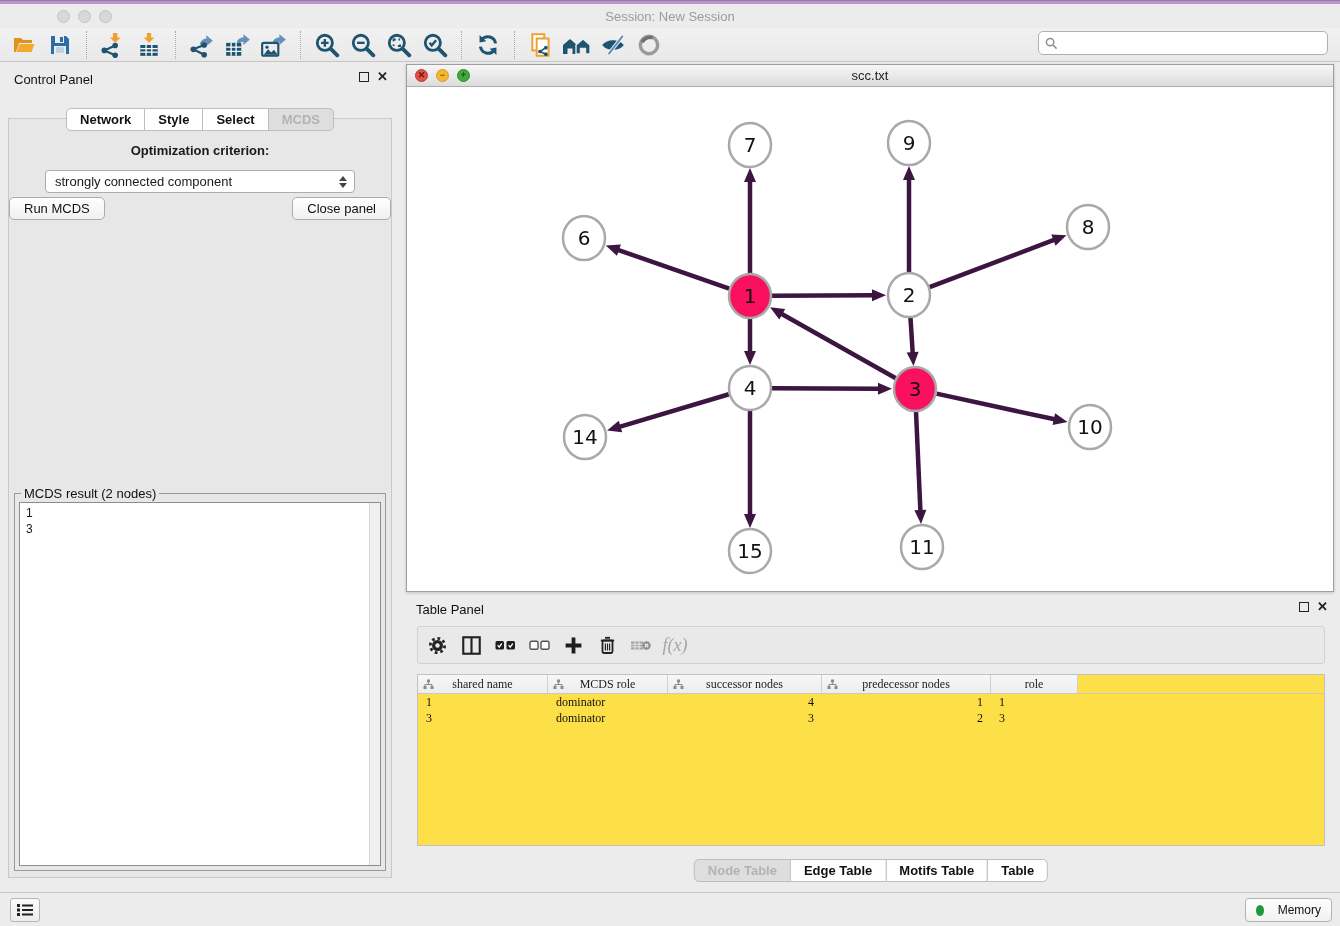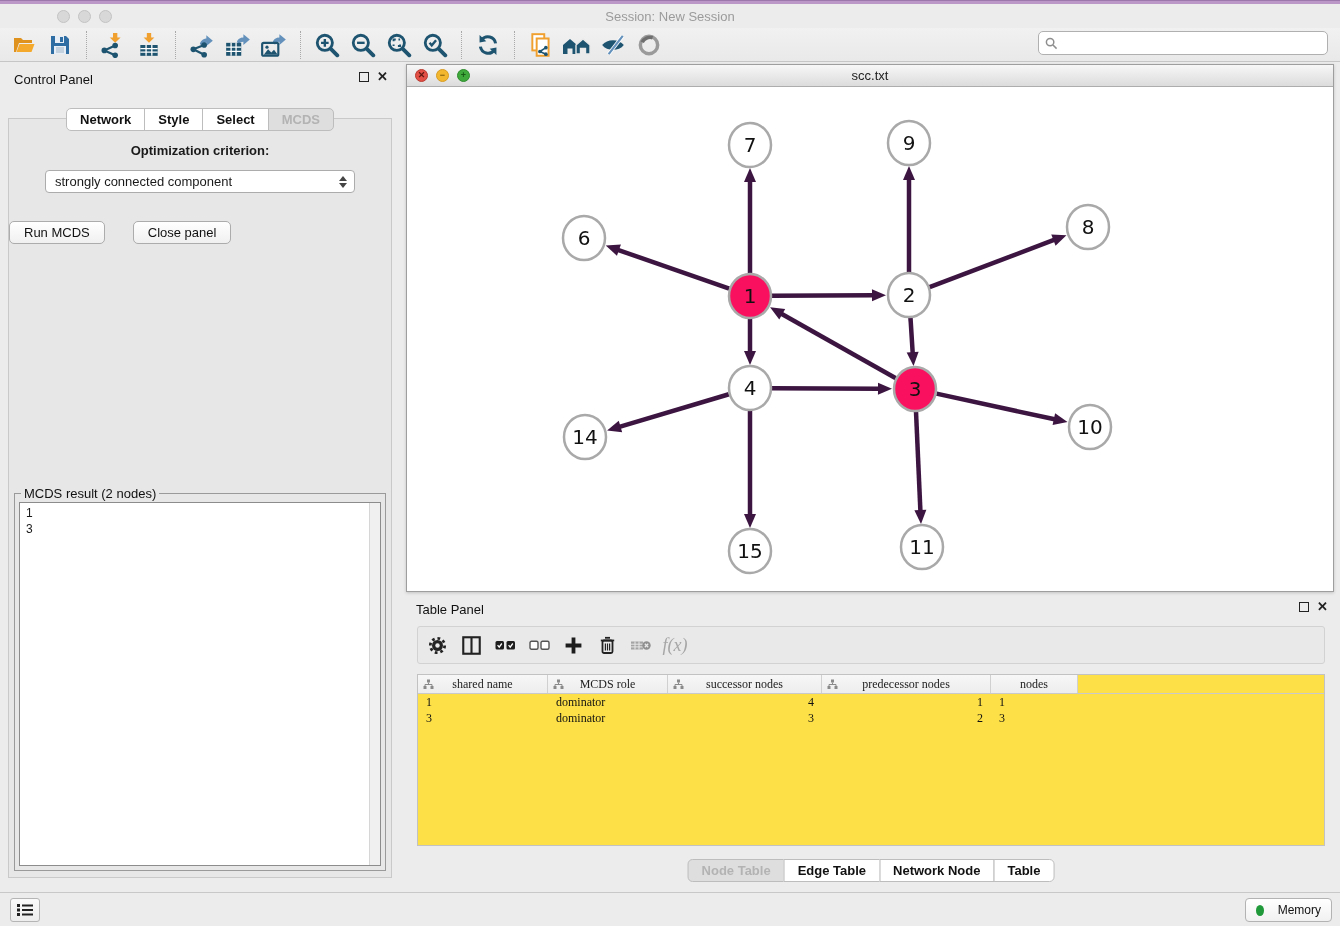--- a/index.html
+++ b/index.html
@@ -35,21 +35,21 @@
   .seg-tab { border:1px solid #BDBDBD; background:#fff; color:#111; font-weight:bold; font-size:13px; padding:3px 13px; margin-left:-1px; cursor:default; }
   .seg-tab.first { border-radius:5px 0 0 5px; margin-left:0; }
   .seg-tab.last { border-radius:0 5px 5px 0; }
   .seg-tab.active { background:#DEDEDE; color:#B3B3B3; }
   .cp-box { position:absolute; top:52px; left:2px; right:2px; bottom:10px; background:#E7E7E7; border:1px solid #C9C9C9; }
   .opt-label { text-align:center; margin-top:24px; font-weight:bold; font-size:13px; }
   .dropdown { width:310px; height:23px; margin:12px auto 0 auto; background:#fff; border:1px solid #ACACAC; border-radius:4px; display:flex; align-items:center; padding-left:9px; position:relative; font-size:13px; }
   .stepper { position:absolute; right:5px; top:3px; width:12px; height:16px; display:flex; flex-direction:column; align-items:center; justify-content:center; gap:2px; }
   .arr-up { width:0; height:0; border-left:4px solid transparent; border-right:4px solid transparent; border-bottom:5px solid #444; }
   .arr-dn { width:0; height:0; border-left:4px solid transparent; border-right:4px solid transparent; border-top:5px solid #444; }
-  .cp-buttons { display:flex; justify-content:flex-start; gap:28px; margin-top:28px; }
+  .cp-buttons { display:flex; justify-content:space-between; gap:28px; margin-top:4px; }
   .mac-btn { height:23px; padding:0 14px; background:linear-gradient(#FFFFFF,#F0F0F0); border:1px solid #ACACAC; border-radius:5px; font-size:13px; font-family:"Liberation Sans",sans-serif; color:#111; }
   .result-fieldset { position:absolute; left:5px; right:5px; top:374px; bottom:6px; border:1px solid #9A9A9A; }
   .result-legend { position:absolute; top:-8px; left:6px; background:#E7E7E7; padding:0 3px; font-size:13px; color:#111; }
   .result-area { position:absolute; left:4px; right:4px; top:8px; bottom:4px; background:#fff; border:1px solid #8C8C8C; font-size:12px; padding:2px 6px; line-height:16px; }
   .result-scroll { position:absolute; right:0; top:0; bottom:0; width:11px; background:#F0F0F0; border-left:1px solid #D6D6D6; }
   
   .network-window { position:absolute; left:406px; top:64px; width:928px; height:528px; background:#fff; border:1px solid #9E9E9E; box-shadow:0 1px 3px rgba(0,0,0,0.18); }
   .nw-titlebar { height:22px; background:linear-gradient(#F7F7F7,#DCDCDC); border-bottom:1px solid #ADADAD; display:flex; align-items:center; position:relative; }
   .nw-title { position:absolute; left:0; right:0; text-align:center; font-size:13px; color:#222; }
   .tl { width:13px; height:13px; border-radius:50%; margin-left:8px; display:flex; align-items:center; justify-content:center; font-size:9px; font-weight:bold; line-height:9px; z-index:2; }
@@ -413,21 +413,21 @@
         <div class="th" style="width: 169px;">
           <svg class="tree-ico" width="11" height="11" viewBox="0 0 11 11">
             <rect x="4" y="0.5" width="3" height="3" fill="#8a8a8a"></rect>
             <rect x="0.5" y="7" width="3" height="3" fill="#8a8a8a"></rect>
             <rect x="7.5" y="7" width="3" height="3" fill="#8a8a8a"></rect>
             <path d="M5.5 3.5v2M2 7V5.5h7V7" stroke="#8a8a8a" fill="none"></path>
           </svg>
           <span>predecessor nodes</span>
         </div>
         <div class="th" style="width: 87px;">
-          <span>nodes</span>
+          <span>role</span>
         </div>
       </div>
     <div id="table-body">
         <div class="tr">
           <div class="td" style="width: 130px; text-align: left;">1</div>
           <div class="td" style="width: 120px; text-align: left;">dominator</div>
           <div class="td" style="width: 154px; text-align: right;">4</div>
           <div class="td" style="width: 169px; text-align: right;">1</div>
           <div class="td" style="width: 87px; text-align: left;">1</div>
         </div>
@@ -436,21 +436,21 @@
           <div class="td" style="width: 120px; text-align: left;">dominator</div>
           <div class="td" style="width: 154px; text-align: right;">3</div>
           <div class="td" style="width: 169px; text-align: right;">2</div>
           <div class="td" style="width: 87px; text-align: left;">3</div>
         </div>
       </div>
   </div>
   <div class="tp-tabs">
     <span class="seg-tab first active">Node Table</span>
     <span class="seg-tab">Edge Table</span>
-    <span class="seg-tab">Network Node</span>
+    <span class="seg-tab">Motifs Table</span>
     <span class="seg-tab last">Table</span>
   </div>
 </div>
 
 <div class="status-bar">
   <div class="list-btn">
     <svg width="18" height="14" viewBox="0 0 18 14">
         <rect x="1" y="1" width="3" height="3" fill="#222"></rect>
         <rect x="1" y="5.5" width="3" height="3" fill="#222"></rect>
         <rect x="1" y="10" width="3" height="3" fill="#222"></rect>

